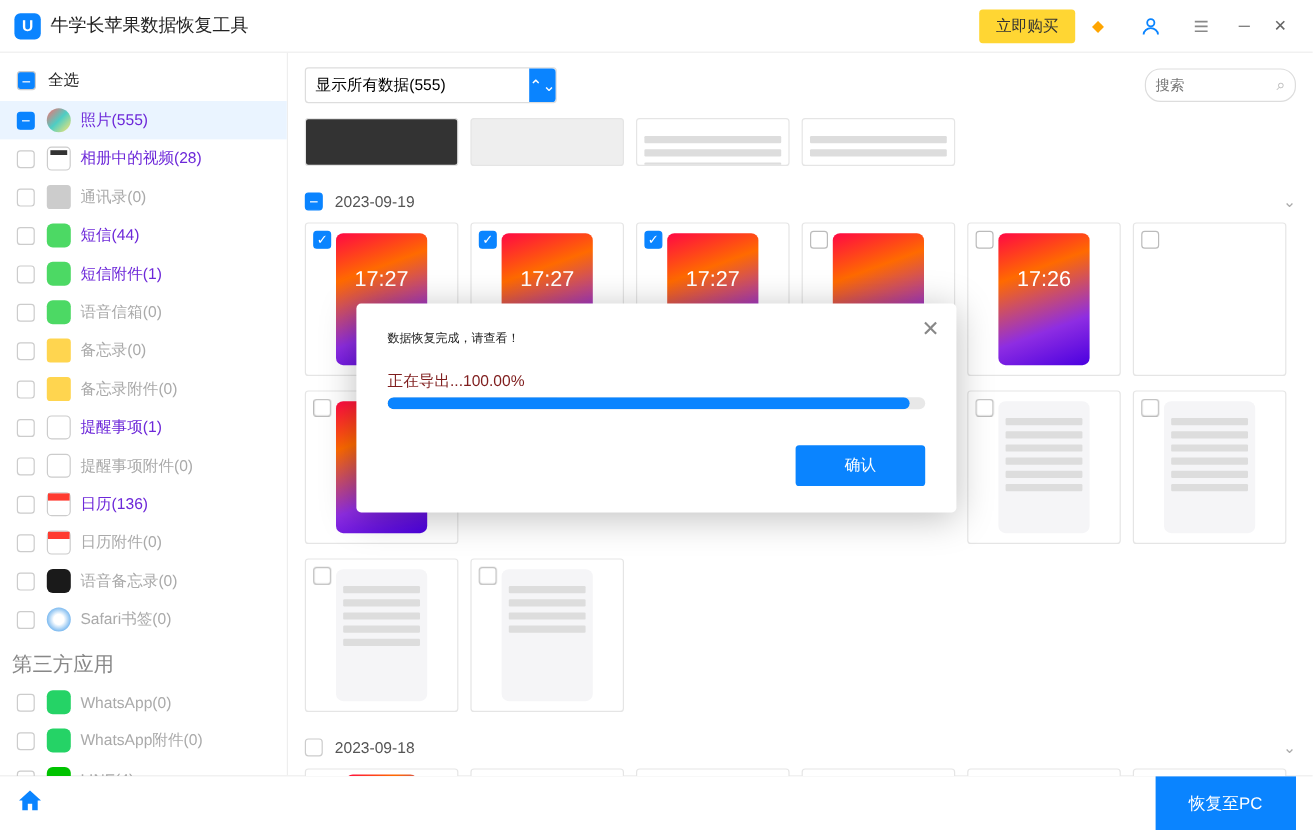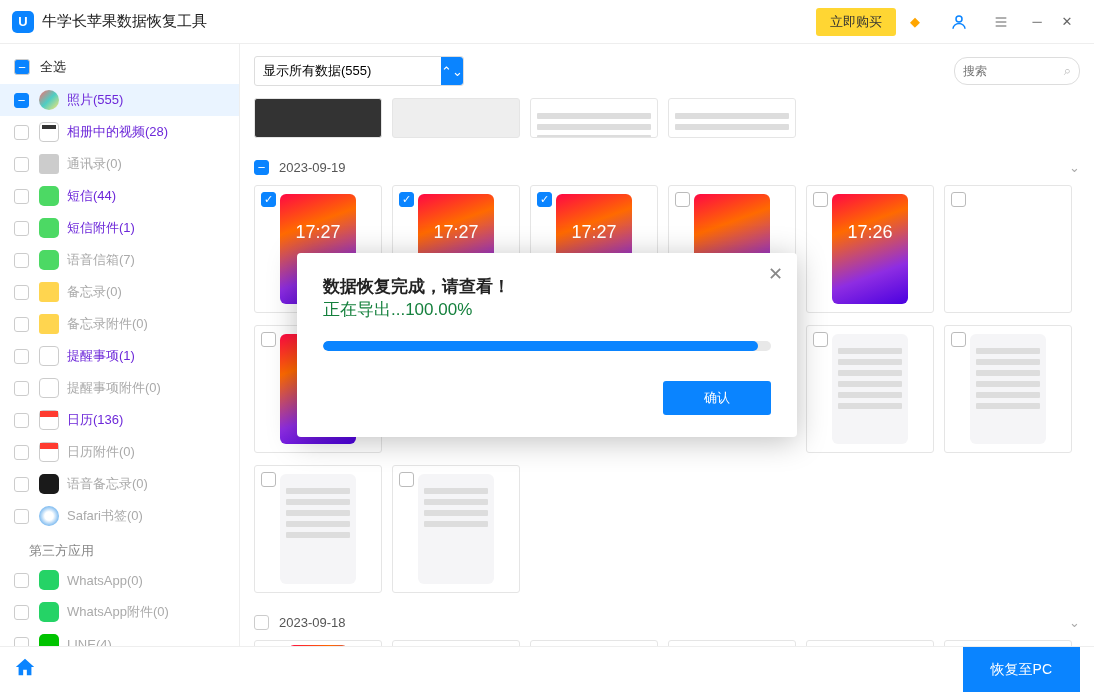--- a/index.html
+++ b/index.html
@@ -17,21 +17,21 @@
 .sidebar{width:240px;border-right:1px solid #eee;overflow-y:auto;padding-top:6px}
 .sel-all{display:flex;align-items:center;padding:8px 14px;font-size:14px;color:#222}
 .sel-all .cb{width:16px;height:16px;background:#0a84ff;border-radius:3px;margin-right:10px;display:flex;align-items:center;justify-content:center;color:#fff;font-size:13px;line-height:1}
 .item{display:flex;align-items:center;padding:6px 14px;cursor:pointer}
 .item.selected{background:#eaf4ff}
 .cb{width:15px;height:15px;border:1px solid #ccc;border-radius:3px;margin-right:10px;flex-shrink:0}
 .cb.minus{background:#0a84ff;border-color:#0a84ff;color:#fff;display:flex;align-items:center;justify-content:center;font-size:13px}
 .item-icon{width:20px;height:20px;border-radius:4px;margin-right:8px;flex-shrink:0;display:flex;align-items:center;justify-content:center;font-size:12px}
 .item-label{color:#6d28d9;font-size:13px}
 .item.dim .item-label{color:#aaa}
-.section-hdr{padding:10px 29px 4px;color:#888;font-size:13px}
+.section-hdr{padding:10px 10px 4px;color:#888;font-size:17px}
 .content{flex:1;display:flex;flex-direction:column;overflow:hidden}
 .toolbar{padding:12px 14px;display:flex;align-items:center;gap:12px}
 .select-box{width:210px;height:30px;border:1px solid #ddd;border-radius:3px;display:flex;align-items:center;padding:0 8px;position:relative}
 .select-box .arrow{position:absolute;right:0;top:0;width:22px;height:100%;background:#0a84ff;border-radius:0 3px 3px 0;display:flex;align-items:center;justify-content:center;color:#fff}
 .search-box{margin-left:auto;width:126px;height:28px;border:1px solid #ddd;border-radius:13px;display:flex;align-items:center;padding:0 8px;color:#bbb}
 .search-box input{border:none;outline:none;width:100%;font-size:12px}
 .search-box .sicon{color:#bbb}
 .gallery{flex:1;overflow-y:auto;padding:0 14px}
 .row{display:flex;gap:10px;margin-bottom:12px}
 .thumb{width:128px;height:128px;border:1px solid #e5e5e5;border-radius:3px;position:relative;background:#fff;overflow:hidden}
@@ -40,22 +40,22 @@
 .thumb .tcb.checked{background:#0a84ff;border-color:#0a84ff;color:#fff;display:flex;align-items:center;justify-content:center;font-size:11px}
 .date-hdr{display:flex;align-items:center;padding:10px 0;color:#555}
 .date-hdr .cb{margin-right:10px}
 .date-hdr .chev{margin-left:auto;color:#aaa}
 .phone-mock{position:absolute;left:50%;top:50%;transform:translate(-50%,-50%);width:76px;height:110px;border-radius:6px}
 .footer{height:46px;background:#fff;border-top:1px solid #eee;display:flex;align-items:center;padding:0 14px}
 .home-btn{color:#0a84ff;font-size:20px}
 .recover-btn{margin-left:auto;background:#0a84ff;color:#fff;padding:0 28px;height:46px;display:flex;align-items:center;font-size:14px;cursor:pointer}
 .modal{position:absolute;left:297px;top:253px;width:500px;background:#fff;border-radius:4px;box-shadow:0 4px 30px rgba(0,0,0,0.25);padding:22px 26px}
 .modal-close{position:absolute;top:10px;right:14px;color:#888;font-size:18px;cursor:pointer}
-.modal-title{font-weight:bold;color:#222;margin-bottom:0;font-size:17px}
-.modal-sub{color:#15803d;font-size:17px;margin-bottom:20px}
+.modal-title{font-weight:normal;color:#222;margin-bottom:20px;font-size:10px}
+.modal-sub{color:#7f1d1d;font-size:13px;margin-bottom:4px}
 .progress{width:100%;height:10px;background:#e8e8e8;border-radius:5px;overflow:hidden}
 .progress-bar{width:97%;height:100%;background:#0a84ff;border-radius:5px}
 .modal-btn{margin-top:30px;margin-left:auto;width:108px;height:34px;background:#0a84ff;color:#fff;display:flex;align-items:center;justify-content:center;border-radius:3px;cursor:pointer}
 .ic-photo{background:linear-gradient(135deg,#ff6b6b,#4ecdc4,#ffe66d);border-radius:50%}
 .ic-video{background:#fff;border:1px solid #ccc;position:relative}
 .ic-video::before{content:"";position:absolute;top:2px;left:2px;right:2px;height:4px;background:#333}
 .ic-contact{background:#ccc;border-radius:3px}
 .ic-msg{background:#4cd964;border-radius:5px}
 .ic-attach{background:#4cd964;border-radius:5px}
 .ic-voice{background:#4cd964;border-radius:5px}
@@ -127,21 +127,21 @@
           <span class="item-label">短信(44)</span>
         </div>
         <div class="item">
           <div class="cb"></div>
           <div class="item-icon ic-attach"></div>
           <span class="item-label">短信附件(1)</span>
         </div>
         <div class="item dim">
           <div class="cb"></div>
           <div class="item-icon ic-voice"></div>
-          <span class="item-label">语音信箱(7)</span>
+          <span class="item-label">语音信箱(0)</span>
         </div>
         <div class="item dim">
           <div class="cb"></div>
           <div class="item-icon ic-note"></div>
           <span class="item-label">备忘录(0)</span>
         </div>
         <div class="item dim">
           <div class="cb"></div>
           <div class="item-icon ic-note"></div>
           <span class="item-label">备忘录附件(0)</span>

